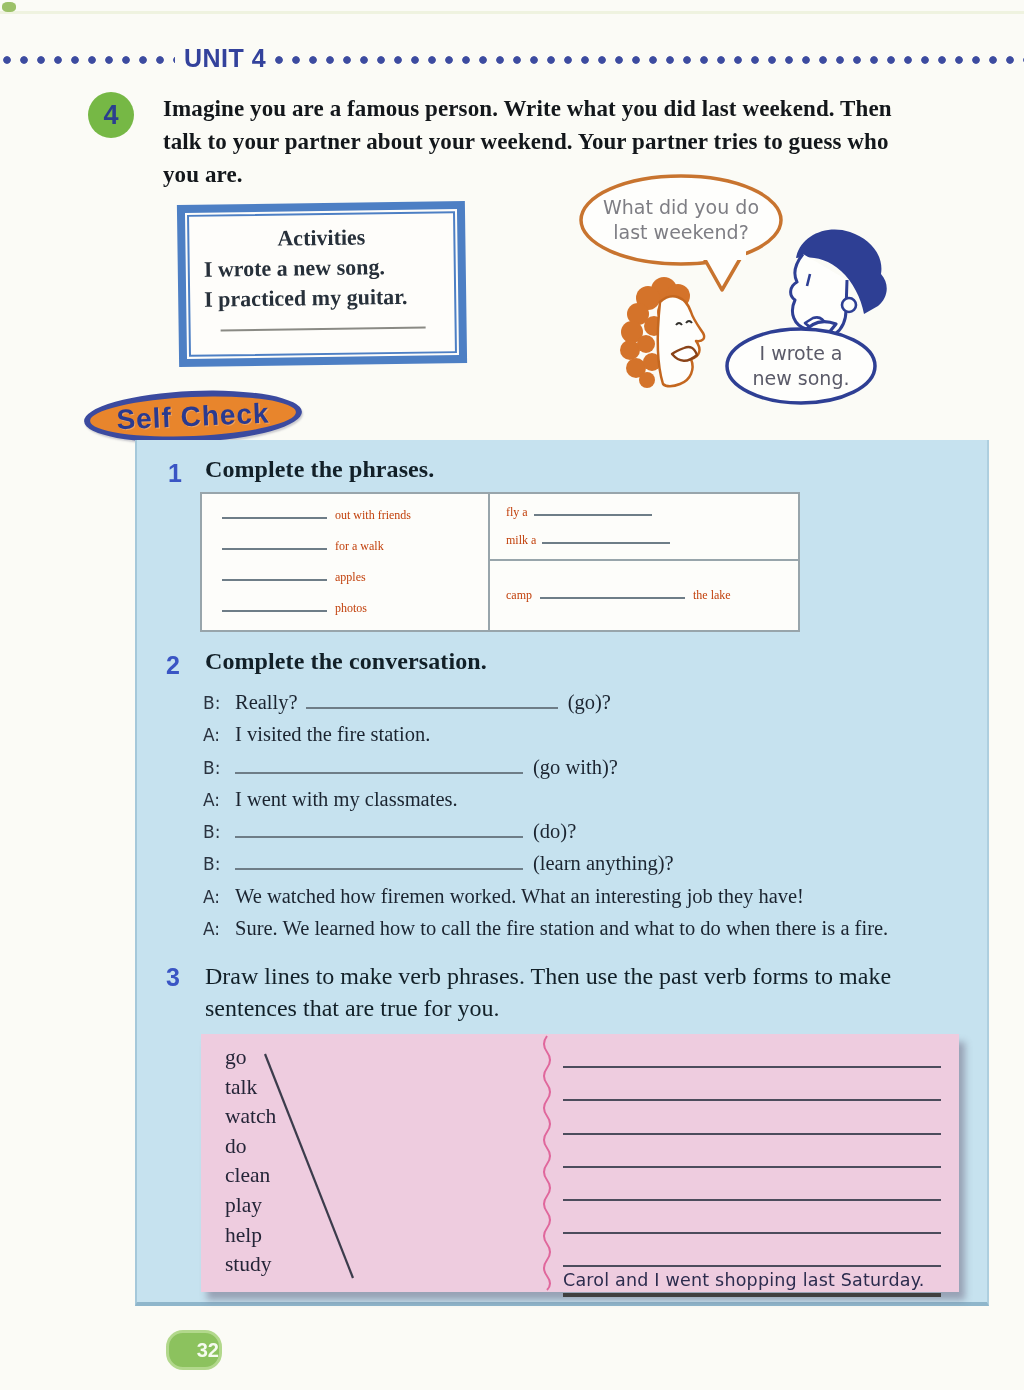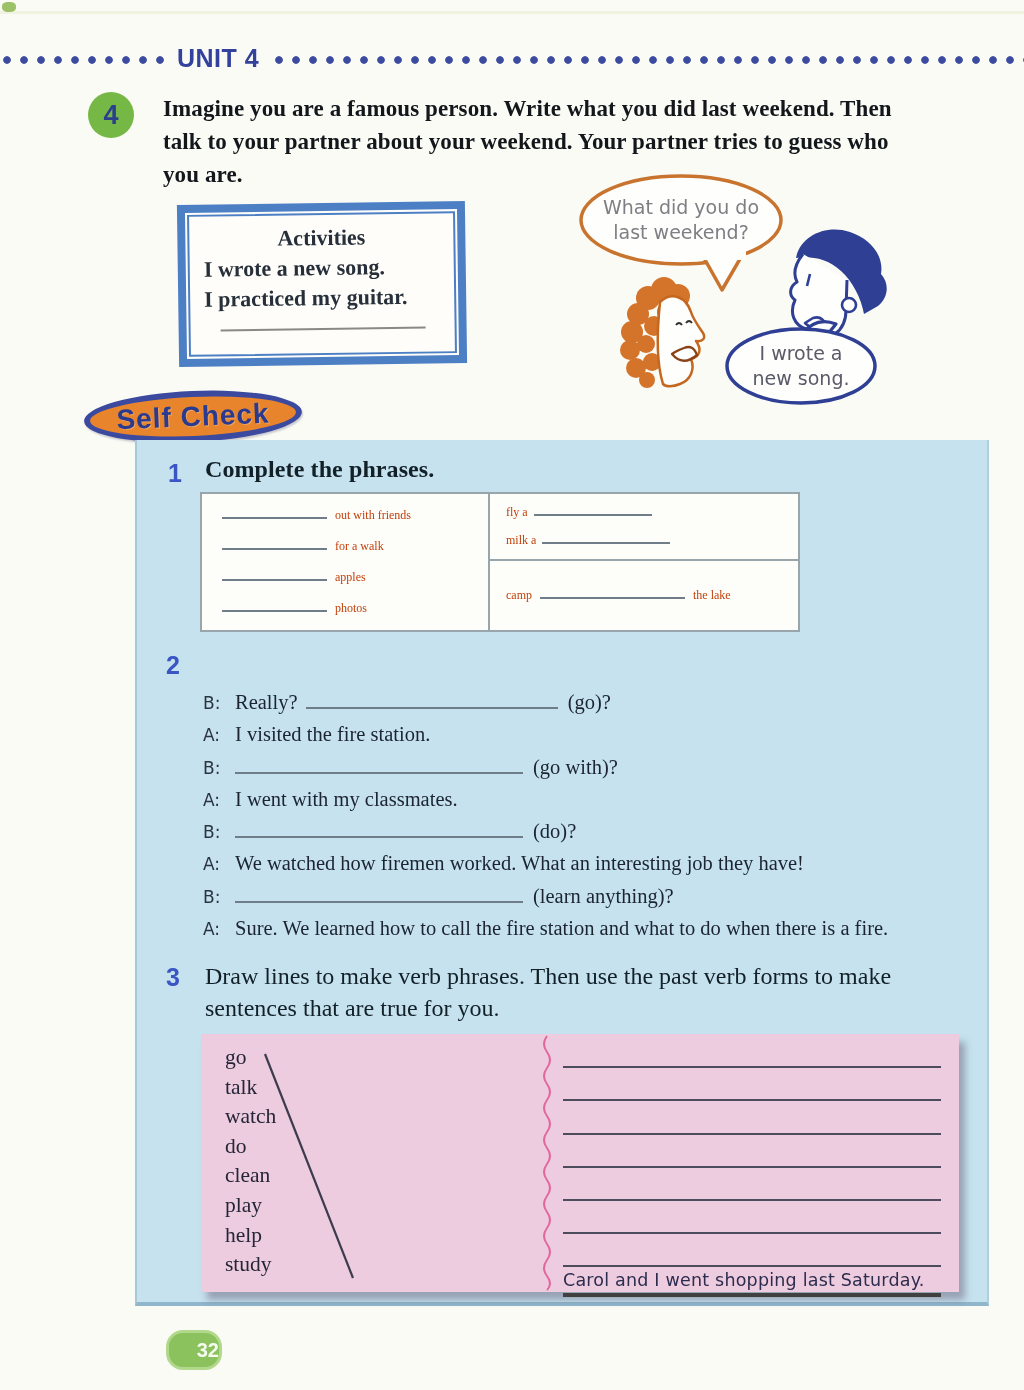--- a/index.html
+++ b/index.html
@@ -10,21 +10,21 @@
   }
   
   .top-tint{position:absolute;top:11px;left:0;width:1024px;height:3px;background:#eff3e0;}
   .corner-mark{position:absolute;top:2px;left:2px;width:14px;height:10px;background:#9cc169;border-radius:40%;}
   .dots{
     position:absolute;top:53px;left:0;width:1024px;height:15px;
     background-image:radial-gradient(circle at 7px 7px, #3c4ba0 3.4px, rgba(60,75,160,0) 4.2px);
     background-size:17px 15px;background-repeat:repeat-x;
   }
   .unit-label{
-    position:absolute;top:44px;left:168px;background:#fbfbf6;padding:0 9px;
+    position:absolute;top:44px;left:175px;background:#fbfbf6;padding:0 9px;
     font-family:"Liberation Sans", sans-serif;font-weight:bold;font-size:25px;color:#33429c;letter-spacing:.5px;
   }
   
   .task-num{
     position:absolute;left:88px;top:92px;width:46px;height:46px;border-radius:50%;
     background:#76b845;color:#2b3f8e;font-family:"Liberation Sans",sans-serif;font-weight:bold;font-size:27px;
     display:flex;align-items:center;justify-content:center;
   }
   .task-text{
     position:absolute;left:163px;top:93px;width:757px;
@@ -198,29 +198,30 @@
         <div class="t-row"><span>fly a</span><span class="blank b118"></span></div>
         <div class="t-row"><span>milk a</span><span class="blank b128"></span></div>
       </div>
       <div class="t-right-bottom">
         <div class="t-row"><span>camp</span><span class="blank b145"></span><span>the lake</span></div>
       </div>
     </div>
   </div>
 
   <div class="s-num" style="left:29px;top:211px;">2</div>
+  <div class="s-title" style="left:68px;top:208px;">Complete the conversation.</div>
 
   <div class="convo">
     <div class="c-row"><span class="c-sp">B:</span><span>Really?</span><span class="c-blank short"></span><span>(go)?</span></div>
     <div class="c-row"><span class="c-sp">A:</span><span>I visited the fire station.</span></div>
     <div class="c-row"><span class="c-sp">B:</span><span class="c-blank"></span><span>(go with)?</span></div>
     <div class="c-row"><span class="c-sp">A:</span><span>I went with my classmates.</span></div>
     <div class="c-row"><span class="c-sp">B:</span><span class="c-blank"></span><span>(do)?</span></div>
+    <div class="c-row"><span class="c-sp">B:</span><span class="c-blank"></span><span>(learn anything)?</span></div>
     <div class="c-row"><span class="c-sp">A:</span><span>We watched how firemen worked. What an interesting job they have!</span></div>
-    <div class="c-row"><span class="c-sp">B:</span><span class="c-blank"></span><span>(learn anything)?</span></div>
     <div class="c-row"><span class="c-sp">A:</span><span>Sure. We learned how to call the fire station and what to do when there is a fire.</span></div>
   </div>
 
   <div class="s-num" style="left:29px;top:523px;">3</div>
   <div class="s3-title">Draw lines to make verb phrases. Then use the past verb forms to make sentences that are true for you.</div>
 
   <div class="pink-box">
     <div class="verbs">
       <div class="match-item">go</div>
       <div class="match-item">talk</div>

